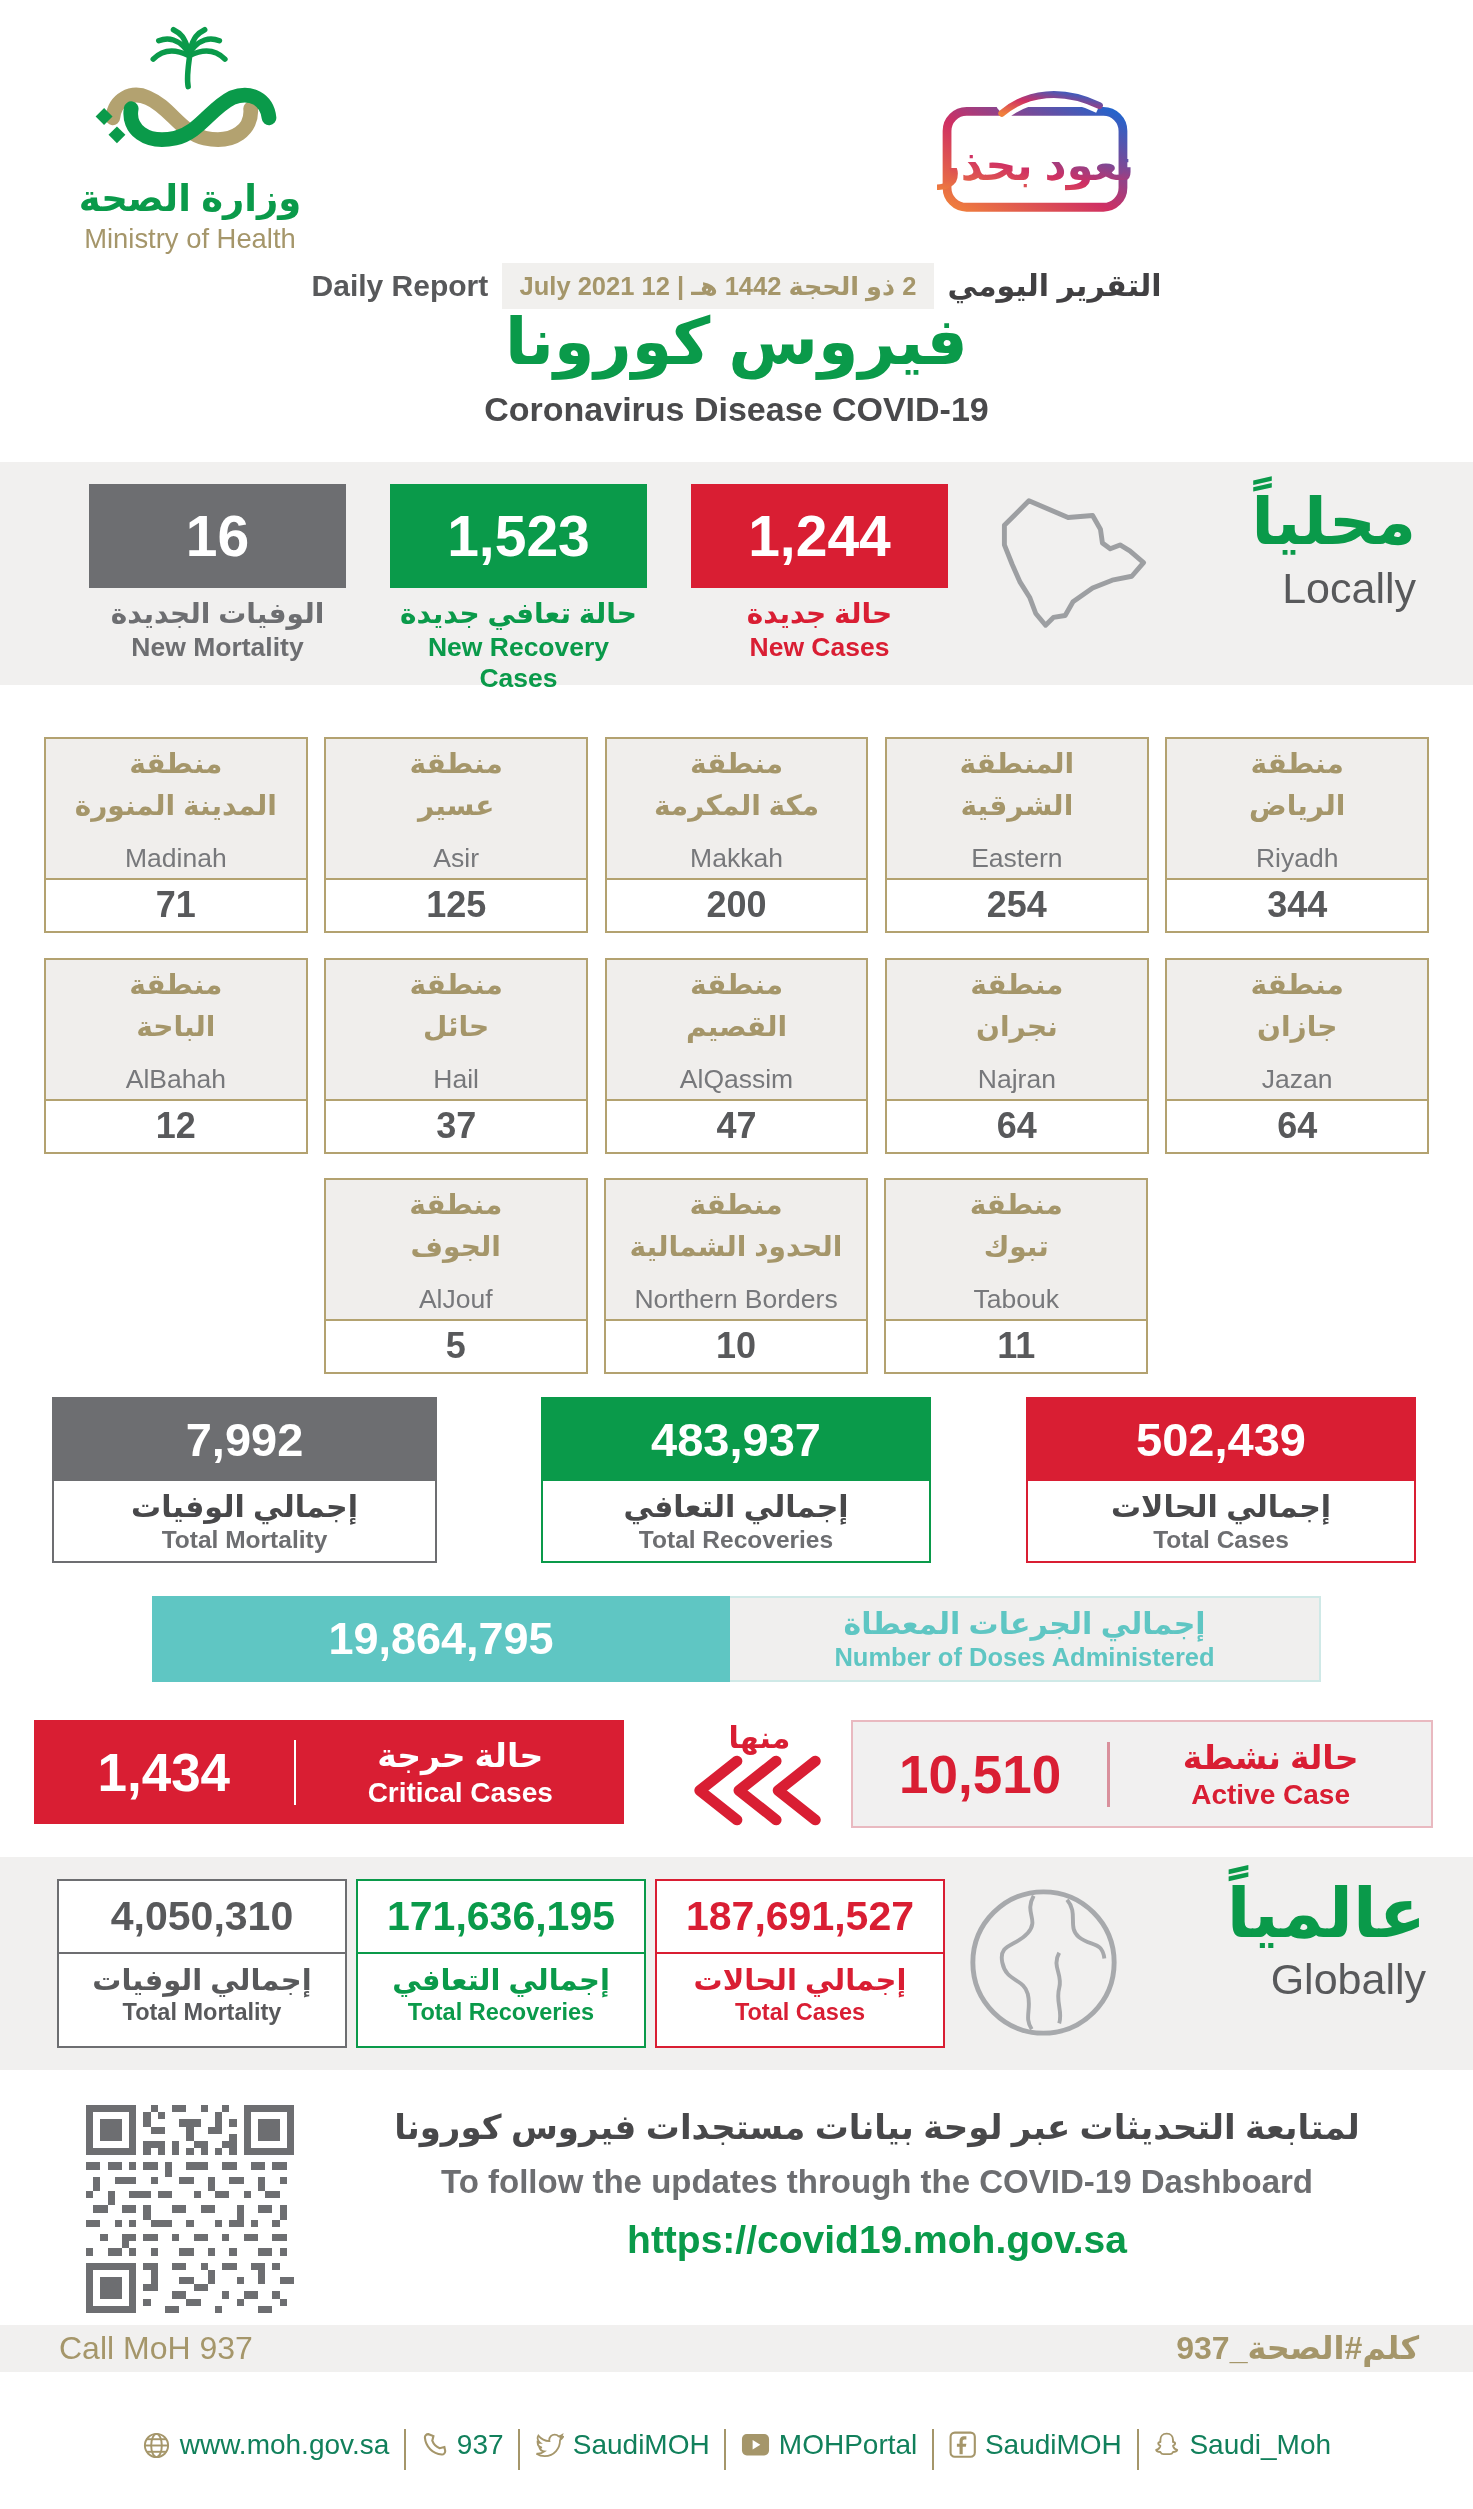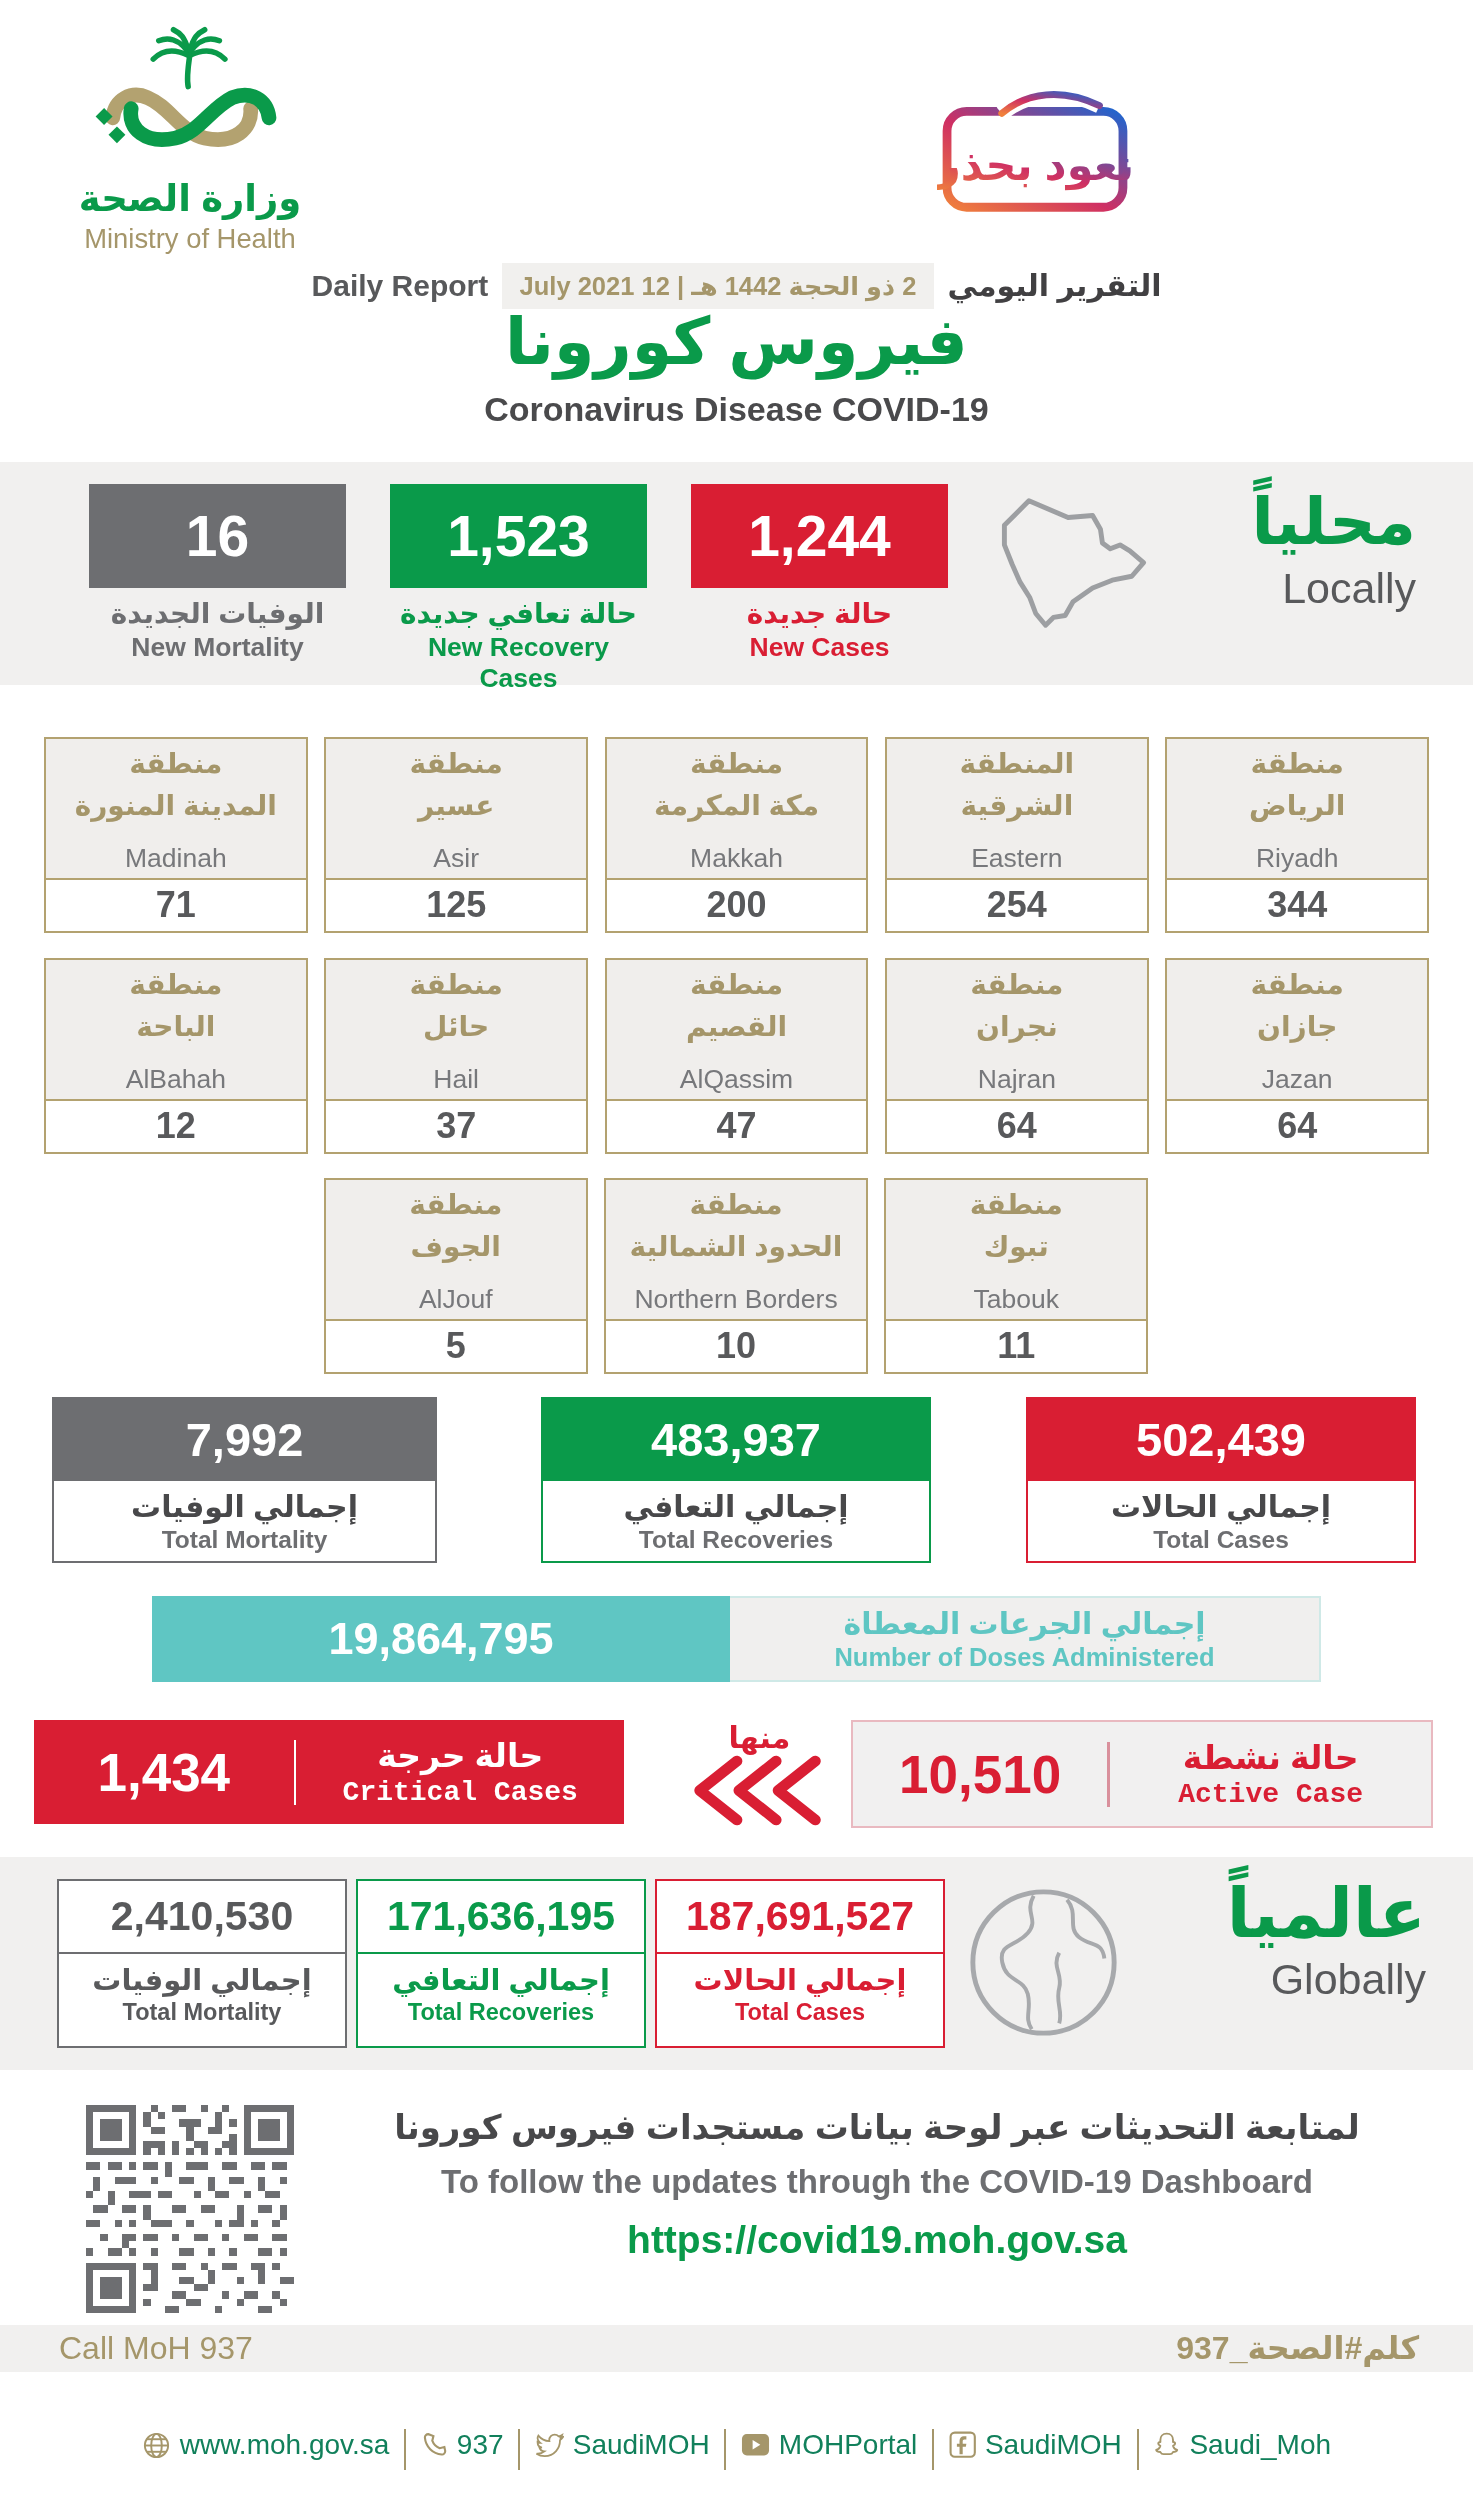--- a/index.html
+++ b/index.html
@@ -60,21 +60,21 @@
   
   .crit-row{position:absolute;top:1720px;left:0;width:100%;height:104px;}
   .cbox{position:absolute;height:104px;display:flex;align-items:center;}
   .cbox-critical{left:34px;width:590px;background:#d91e33;color:#fff;}
   .cbox-active{left:851px;width:578px;background:#f1f0f0;border:2px solid #e9b9c0;color:#d91e33;}
   .cval{flex:0 0 44%;text-align:center;font-size:53px;font-weight:bold;}
   .cdiv{width:2.9px;height:65px;}
   .cdiv-w{background:#ffffff;} .cdiv-r{background:#d9909c;}
   .clabs{flex:1;text-align:center;}
   .car{font-size:33px;font-weight:bold;}
-  .cen{font-size:28px;font-weight:bold;margin-top:2px;font-family:Liberation Mono, monospace;}
+  .cen{font-size:28px;font-weight:bold;margin-top:2px;}
   .minha-block{position:absolute;left:676px;top:0px;width:167px;text-align:center;}
   .minha{color:#d91e33;font-size:30px;font-weight:bold;}
 
   
   .band-global{top:1857px;height:213px;}
   .gcard{position:absolute;top:21.6px;background:#fff;border:2px solid;text-align:center;width:286px;height:165px;}
   .gnum{font-size:41px;font-weight:bold;height:71px;display:flex;align-items:center;justify-content:center;border-bottom:2px solid;}
   .gar{font-size:29px;font-weight:bold;margin-top:9.8px;}
   .gen{font-size:23.5px;font-weight:bold;margin-top:2px;}
   .b-gray{border-color:#6d6e71;} .b-green{border-color:#0a9a4a;} .b-red{border-color:#d91e33;}
@@ -339,21 +339,21 @@
       <div class="cdiv cdiv-r"></div>
       <div class="clabs">
         <div class="car ar">حالة نشطة</div>
         <div class="cen">Active Case</div>
       </div>
     </div>
   </div>
 
   <div class="band band-global">
     <div class="gcard b-gray" style="left:57px;color:#58595b">
-      <div class="gnum b-gray">2,410,530</div>
+      <div class="gnum b-gray">4,050,310</div>
       <div class="gar ar">إجمالي الوفيات</div>
       <div class="gen">Total Mortality</div>
     </div>
     <div class="gcard b-green" style="left:356px;color:#0a9a4a">
       <div class="gnum b-green">171,636,195</div>
       <div class="gar ar">إجمالي التعافي</div>
       <div class="gen">Total Recoveries</div>
     </div>
     <div class="gcard b-red" style="left:655px;color:#d91e33">
       <div class="gnum b-red">187,691,527</div>

